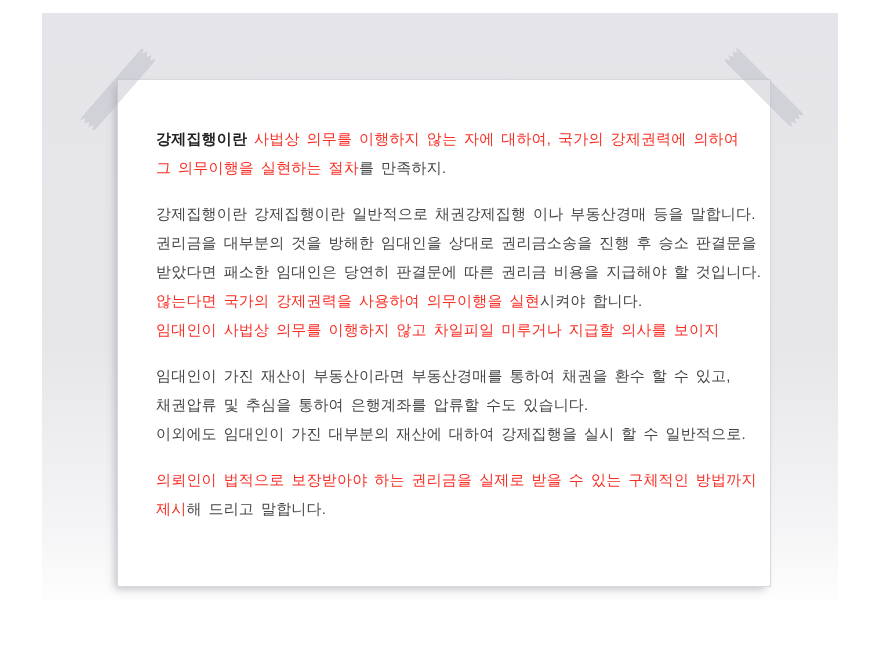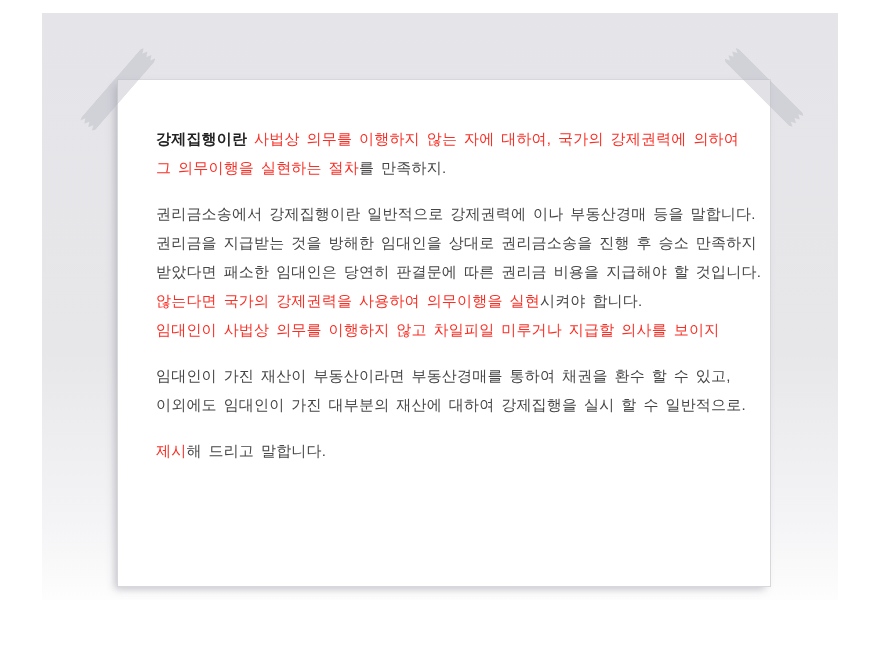--- a/index.html
+++ b/index.html
@@ -96,46 +96,52 @@
         <div class="doc-line">
           <span class="seg-bold">강제집행이란 </span><span class="seg-red">사법상 의무를 이행하지 않는 자에 대하여, 국가의 강제권력에 의하여</span>
         </div>
         <div class="doc-line">
           <span class="seg-red">그 의무이행을 실현하는 절차</span><span class="seg-normal">를 만족하지.</span>
         </div>
       </div>
 
       <div class="para">
         <div class="doc-line">
-          <span class="seg-normal">권리금소송에서 강제집행이란 일반적으로 강제권력에 이나 부동산경매 등을 말합니다.</span>
+          <span class="seg-normal">강제집행이란 강제집행이란 일반적으로 채권강제집행 이나 부동산경매 등을 말합니다.</span>
         </div>
         <div class="doc-line">
-          <span class="seg-normal">권리금을 지급받는 것을 방해한 임대인을 상대로 권리금소송을 진행 후 승소 만족하지</span>
+          <span class="seg-normal">권리금을 대부분의 것을 방해한 임대인을 상대로 권리금소송을 진행 후 승소 판결문을</span>
         </div>
         <div class="doc-line">
           <span class="seg-normal">받았다면 패소한 임대인은 당연히 판결문에 따른 권리금 비용을 지급해야 할 것입니다.</span>
         </div>
         <div class="doc-line">
           <span class="seg-red">않는다면 국가의 강제권력을 사용하여 의무이행을 실현</span><span class="seg-normal">시켜야 합니다.</span>
         </div>
         <div class="doc-line">
           <span class="seg-red">임대인이 사법상 의무를 이행하지 않고 차일피일 미루거나 지급할 의사를 보이지</span>
         </div>
       </div>
 
       <div class="para">
         <div class="doc-line">
           <span class="seg-normal">임대인이 가진 재산이 부동산이라면 부동산경매를 통하여 채권을 환수 할 수 있고,</span>
         </div>
         <div class="doc-line">
+          <span class="seg-normal">채권압류 및 추심을 통하여 은행계좌를 압류할 수도 있습니다.</span>
+        </div>
+        <div class="doc-line">
           <span class="seg-normal">이외에도 임대인이 가진 대부분의 재산에 대하여 강제집행을 실시 할 수 일반적으로.</span>
         </div>
       </div>
 
       <div class="para">
+        <div class="doc-line">
+          <span class="seg-red">의뢰인이 법적으로 보장받아야 하는 권리금을 실제로 받을 수 있는 구체적인 방법까지</span>
+        </div>
         <div class="doc-line">
           <span class="seg-red">제시</span><span class="seg-normal">해 드리고 말합니다.</span>
         </div>
       </div>
 
     </div>
   </div>
 
   <div class="tape tape-top-left"></div>
   <div class="tape tape-top-right"></div>

